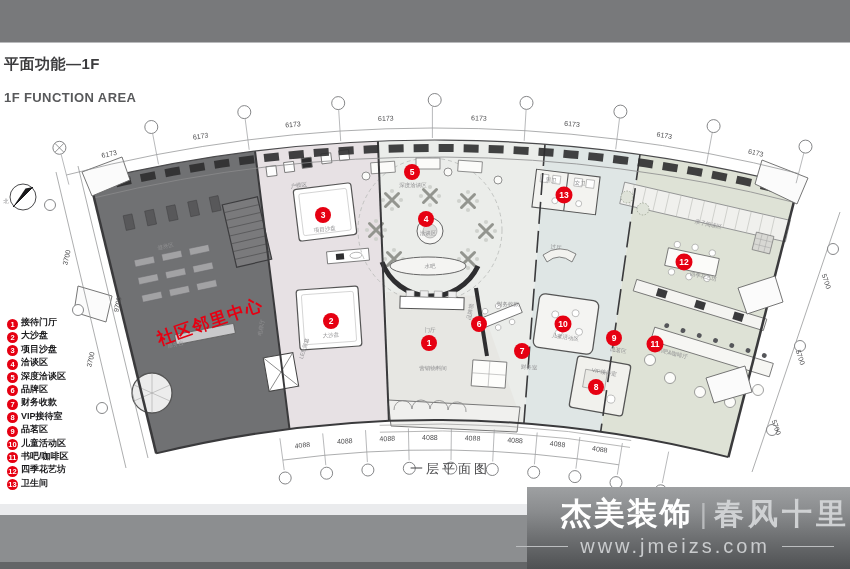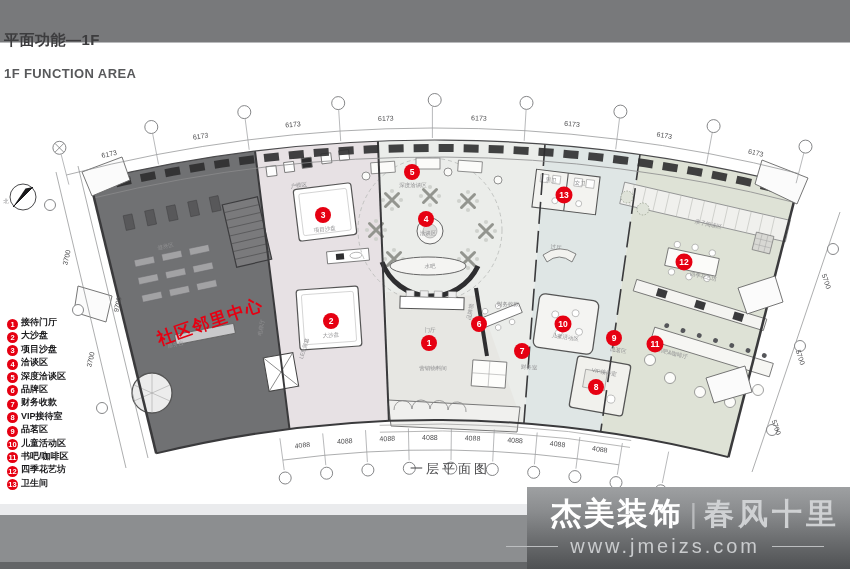--- a/index.html
+++ b/index.html
@@ -1,21 +1,21 @@
 <!DOCTYPE html>
 <html><head>
 <meta charset="utf-8">
 <style>
   html,body{margin:0;padding:0;background:#e8e8e8;}
   .stage{position:relative;width:850px;height:569px;background:#ffffff;overflow:hidden;
          font-family:"Liberation Sans","DejaVu Sans",sans-serif;}
   
   .topbar{position:absolute;left:0;top:0;width:850px;height:42px;background:#78797b;
           border-bottom:1px solid #b9babc;}
-  .titleblock{position:absolute;left:4px;top:31px;color:#3c3c3e;}
+  .titleblock{position:absolute;left:4px;top:55px;color:#3c3c3e;}
   .titleblock .t1{font-size:15px;font-weight:bold;letter-spacing:.5px;}
   .titleblock .t2{font-size:13px;color:#58595b;letter-spacing:.4px;margin-top:16px;font-weight:bold;}
   
   .legend{position:absolute;left:7px;top:316px;z-index:6;}
   .lg-item{height:13.4px;line-height:13.4px;font-size:9px;font-weight:bold;color:#1b1b1d;white-space:nowrap;}
   .lg-num{display:inline-block;width:11px;height:11px;border-radius:50%;background:#e60012;color:#fff;
           font-size:7.5px;line-height:11px;text-align:center;margin-right:3px;vertical-align:-1.5px;font-weight:bold;}
   
   svg.plan{position:absolute;left:0;top:0;z-index:2;}
   .rm{font-size:5.5px;fill:#8f8f91;text-anchor:middle;}
@@ -24,21 +24,21 @@
   .stem{stroke:#9a9b9d;stroke-width:0.7;}
   .mk circle{fill:#e60012;}
   .mk text{fill:#ffffff;font-size:8.5px;font-weight:bold;text-anchor:middle;}
   
   .band{position:absolute;left:0;right:0;z-index:4;}
   .band.light{top:504px;height:11px;background:#eaebed;}
   .band.mid{top:515px;height:47px;background:#8c8e90;}
   .band.dark{top:562px;height:7px;background:#636567;}
   .brand-panel{position:absolute;left:527px;top:487px;right:0;bottom:0;z-index:5;
      background:linear-gradient(180deg,#9ea0a2 0%,#8a8c8e 30%,#6b6d6f 65%,#4f5153 100%);
-     display:flex;flex-direction:column;align-items:flex-end;justify-content:center;padding-right:10px;box-sizing:border-box;}
+     display:flex;flex-direction:column;align-items:flex-end;justify-content:center;box-sizing:border-box;}
   .brand-row{display:flex;align-items:center;line-height:1;}
   .brand-name{font-size:31px;font-weight:bold;color:#ffffff;letter-spacing:2px;}
   .brand-sep{font-size:28px;color:#b9bbbd;margin:0 7px;font-weight:normal;}
   .brand-slogan{font-size:30px;color:#cfd1d3;letter-spacing:4px;font-weight:bold;}
   .site-row{display:flex;align-items:center;margin-top:6px;margin-right:4px;}
   .site-row .dash{width:52px;height:1px;background:#bcbec0;margin:0 12px;}
   .site-row .url{font-size:20px;color:#c9cbcd;letter-spacing:3px;}
 </style>
 </head>
 <body>

